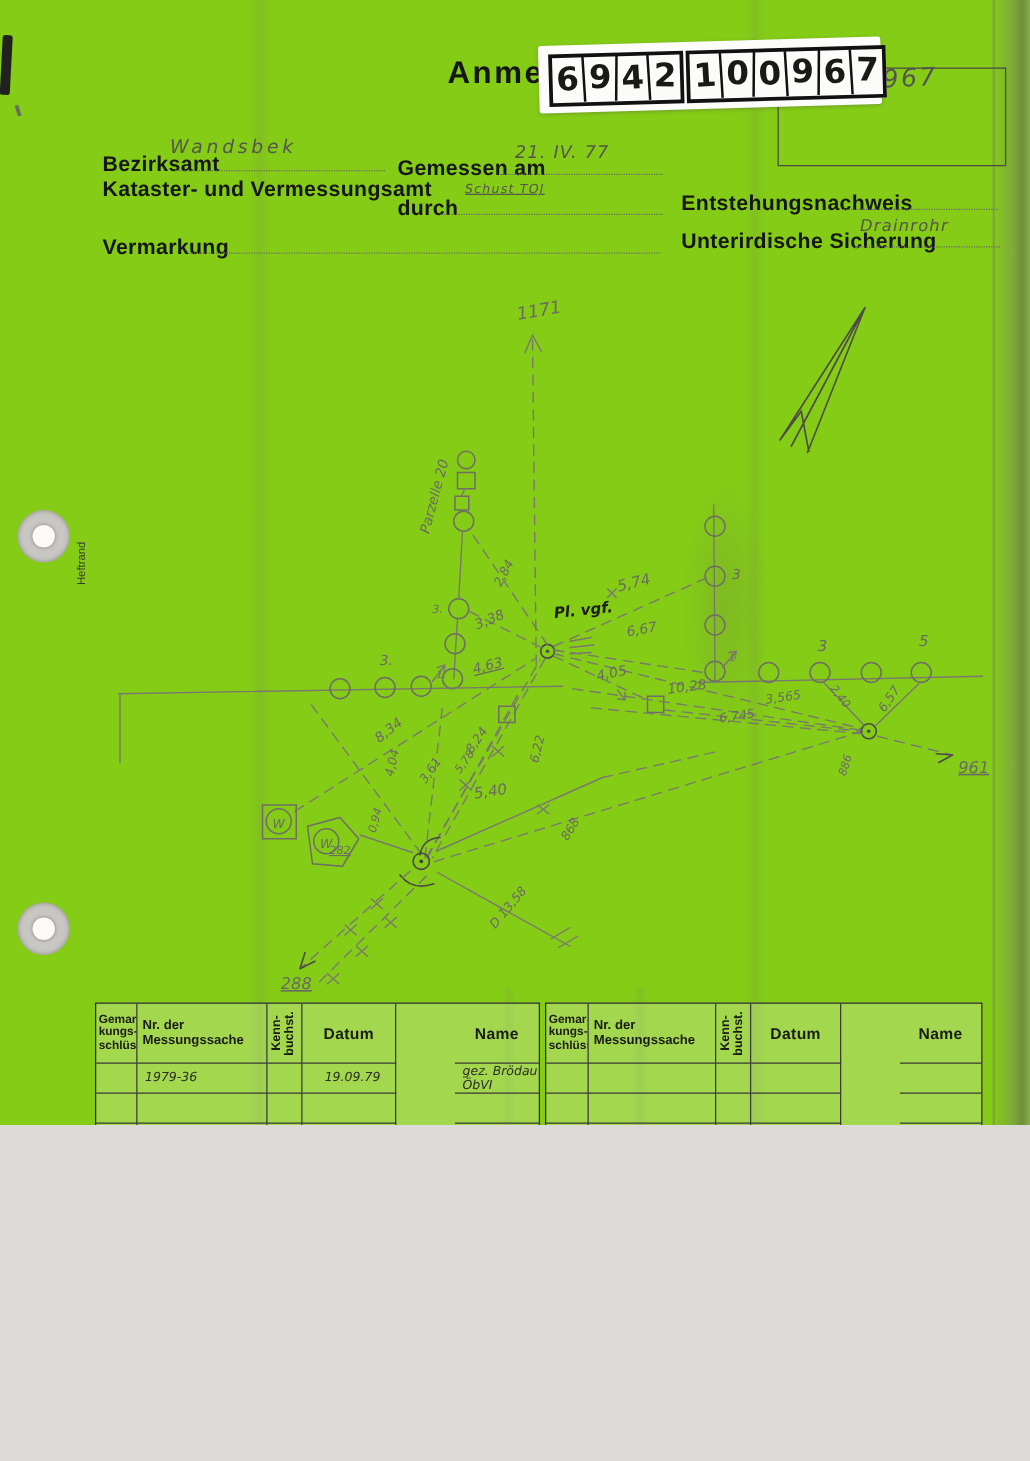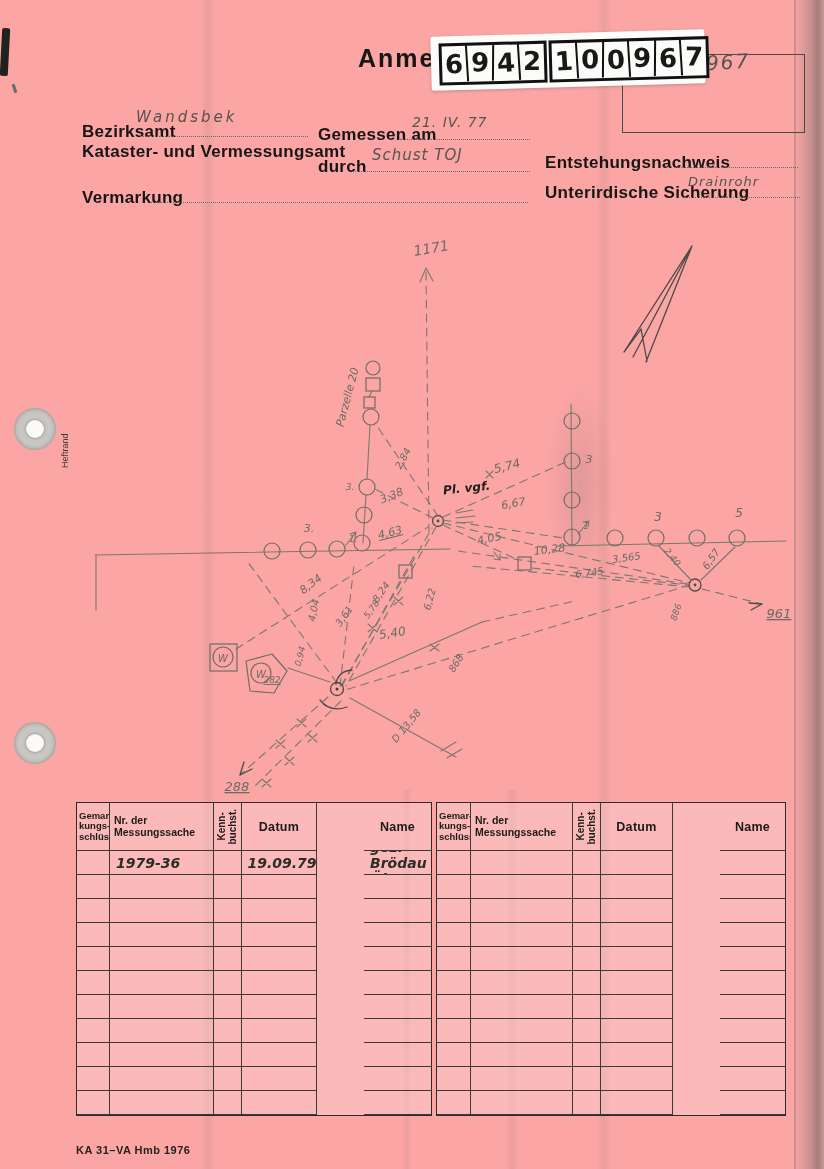--- a/index.html
+++ b/index.html
@@ -1,16 +1,16 @@
 <!DOCTYPE html>
 <html><head>
 <meta charset="utf-8">
 <style>
   html,body{margin:0;padding:0;background:#dddbd8;}
-  #page{position:relative;width:824px;height:1169px;background:#fca5a5;overflow:hidden;
+  #page{position:relative;width:824px;height:900px;background:#84cc16;overflow:hidden;
         font-family:"Liberation Sans",sans-serif;color:#1c1c1c;}
   .abs{position:absolute;}
   
   .edge-r{right:0;top:0;width:30px;height:100%;
           background:linear-gradient(to right,rgba(120,118,114,0),rgba(120,118,114,.40) 55%,rgba(95,93,90,.55) 80%,rgba(140,138,134,.45));}
   .edge-line{right:28px;top:0;width:2px;height:100%;background:rgba(110,108,104,.35);}
   .crease{top:0;height:100%;background:linear-gradient(to right,rgba(255,255,255,0),rgba(110,108,100,.12),rgba(255,255,255,0));}
   .smudge{background:radial-gradient(ellipse at center,rgba(100,98,92,.18),rgba(100,98,92,0) 70%);}
   .corner-mark{left:1px;top:28px;width:8px;height:48px;background:#21211f;transform:rotate(3deg);border-radius:2px;}
   .tick-mark{left:13px;top:84px;width:3px;height:9px;background:#6a6a66;transform:rotate(-18deg);}
@@ -52,21 +52,21 @@
   #tbl-left{left:76px;top:802px;width:354px;grid-template-columns:33px 104px 28px 75px 1fr;}
   #tbl-right{left:436px;top:802px;width:348px;grid-template-columns:34px 102px 28px 72px 1fr;}
   .cell{border-right:1px solid #3a3a37;border-bottom:1px solid #3a3a37;display:flex;align-items:center;overflow:hidden;}
   .cell:nth-child(5n){border-right:none;margin-left:47px;}
   .hdr{font-weight:bold;color:#1b1b19;}
   .hdr.gemar{font-size:9.5px;line-height:1.06;white-space:pre-line;padding-left:2px;}
   .hdr.nr{font-size:10.5px;line-height:1.1;white-space:pre-line;padding-left:4px;}
   .hdr.kenn{font-size:10px;justify-content:center;}
   .hdr.kenn span{writing-mode:vertical-rl;transform:rotate(180deg);white-space:pre-line;line-height:1.05;text-align:center;}
   .hdr.datum,.hdr.name{font-size:12.5px;justify-content:center;letter-spacing:.3px;}
-  .cell.hwv{font-family:"DejaVu Sans",sans-serif;font-style:italic;color:#2c2c29;font-size:14px;padding-left:6px;font-weight:bold;}
+  .cell.hwv{font-family:"DejaVu Sans",sans-serif;font-style:italic;color:#2c2c29;font-size:10px;padding-left:6px;}
   #footer-code{left:76px;top:1144px;font-size:11px;font-weight:bold;letter-spacing:.5px;color:#23231f;}
   #heftrand{left:60px;top:468px;font-size:9px;color:#3a3a36;transform:rotate(-90deg);transform-origin:left top;}
 </style>
 </head>
 <body>
 
 <div id="page">
 
   <div class="abs crease" style="left:200px;width:16px;"></div>
   <div class="abs crease" style="left:596px;width:16px;"></div>
@@ -106,21 +106,21 @@
   <div class="abs prt lbl" style="left:82px;top:122px;">Bezirksamt</div>
   <div class="abs hw pencil" style="left:136px;top:108px;font-size:15px;letter-spacing:3px;text-align:center;">Wandsbek</div>
   <div class="abs dots" style="left:140px;top:122px;width:168px;"></div>
   <div class="abs prt lbl" style="left:82px;top:142px;">Kataster- und Vermessungsamt</div>
 
   <div class="abs prt lbl" style="left:318px;top:125px;">Gemessen am</div>
   <div class="abs hw pencil" style="left:412px;top:114px;font-size:14px;letter-spacing:1px;">21. IV. 77</div>
   <div class="abs dots" style="left:400px;top:125px;width:130px;"></div>
 
   <div class="abs prt lbl" style="left:318px;top:157px;">durch</div>
-  <div class="abs hw pencil" style="left:372px;top:146px;font-size:15px;letter-spacing:1px;">Schust TOJ</div>
+  <div class="abs hw pencil" style="left:372px;top:146px;font-size:10px;letter-spacing:1px;text-decoration:underline;">Schust TOJ</div>
   <div class="abs dots" style="left:352px;top:157px;width:178px;"></div>
 
   <div class="abs prt lbl" style="left:545px;top:153px;">Entstehungsnachweis</div>
   <div class="abs dots" style="left:674px;top:153px;width:124px;"></div>
 
   <div class="abs prt lbl" style="left:545px;top:183px;">Unterirdische Sicherung</div>
   <div class="abs hw pencil" style="left:688px;top:174px;font-size:13px;letter-spacing:1px;">Drainrohr</div>
   <div class="abs dots" style="left:684px;top:183px;width:116px;"></div>
 
   <div class="abs prt lbl" style="left:82px;top:188px;">Vermarkung</div>

